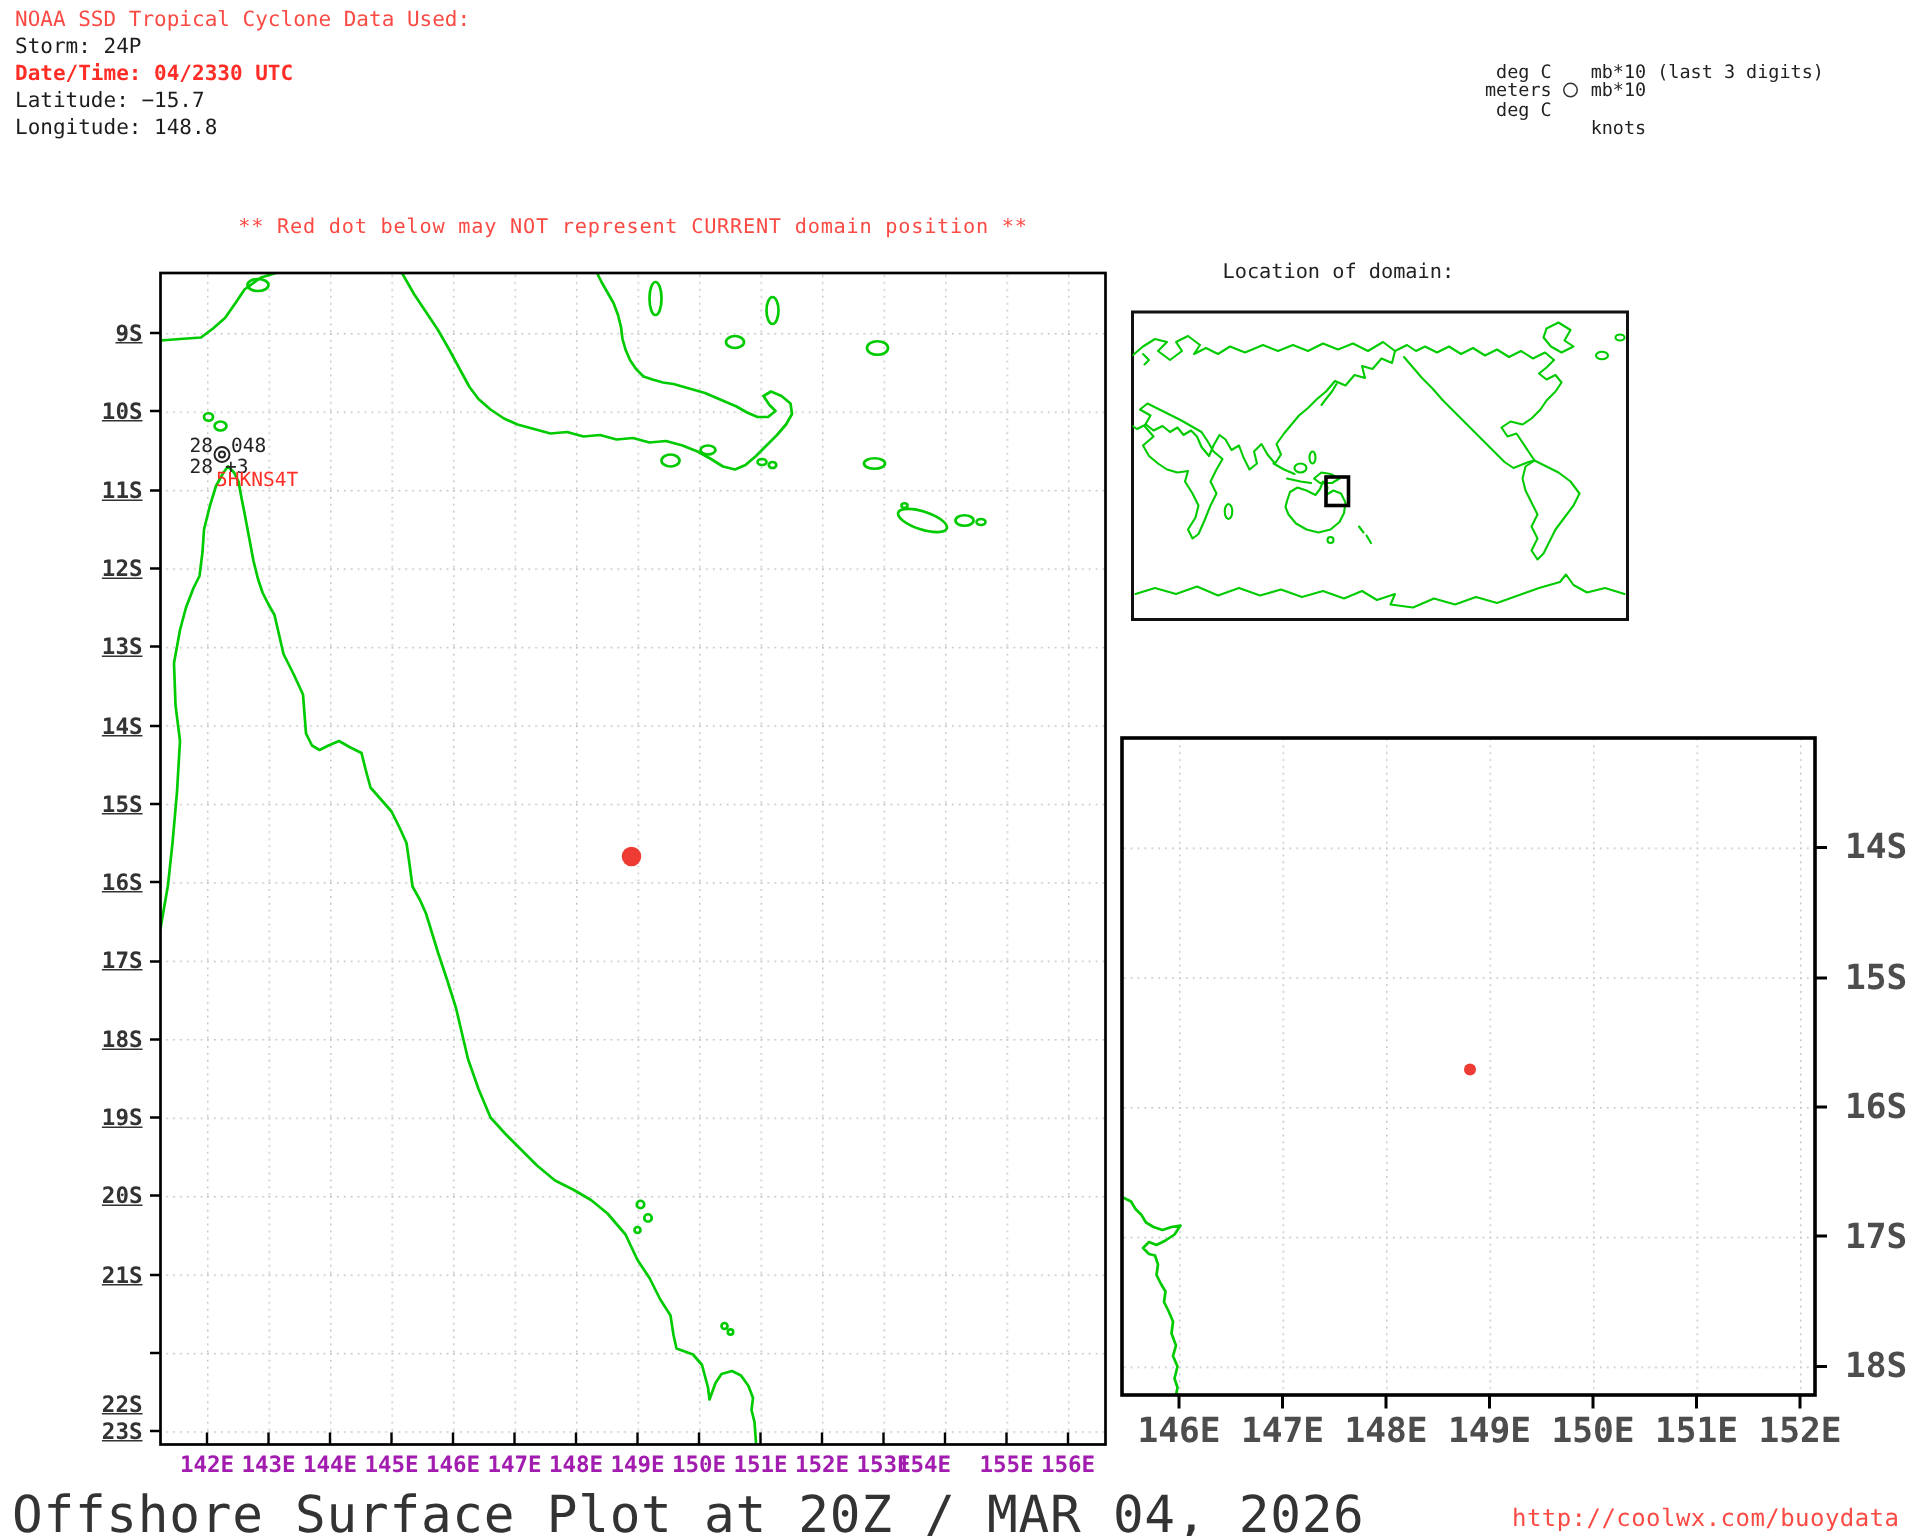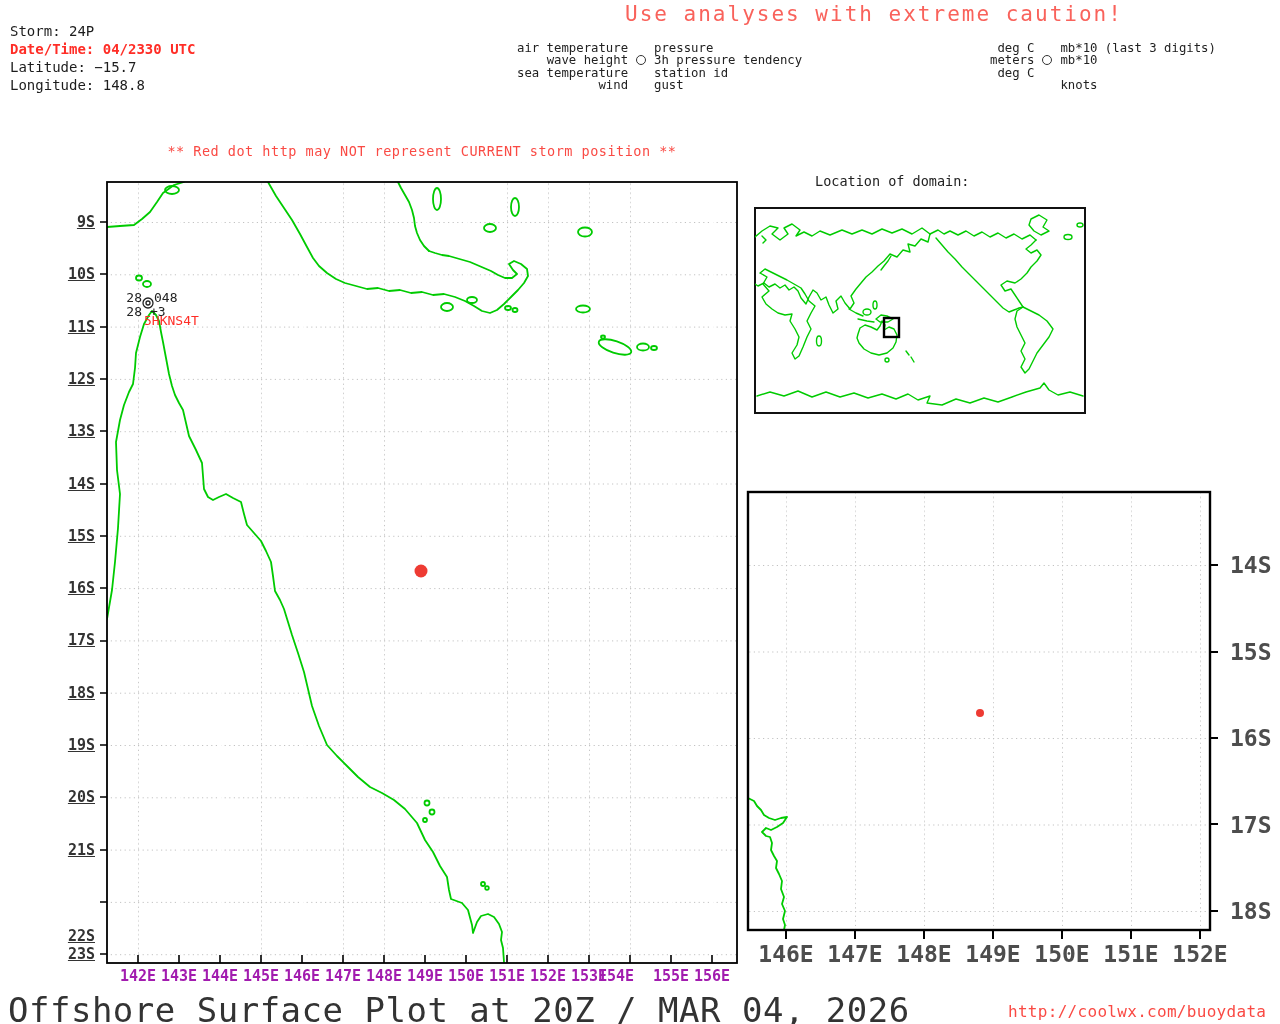--- a/index.html
+++ b/index.html
@@ -162,58 +162,44 @@
           771,830 766,828 762,832 766,836 770,837 772,843 771,850 774,856 777,861 776,868 779,874
           782,881 781,889 784,897 782,904 785,911 783,919 785,925 784,930"></polyline>
       </g>
       <rect x="748" y="492" width="462" height="438" fill="none" stroke="#000" stroke-width="2.4"></rect>
       <path d="M786 930v9M855 930v9M924 930v9M993 930v9M1062 930v9M1131 930v9M1200 930v9" stroke="#000" stroke-width="2"></path>
       <path d="M1210 565h8M1210 652h8M1210 738h8M1210 824h8M1210 911h8" stroke="#000" stroke-width="2"></path>
       <circle cx="980" cy="713" r="4" fill="var(--dot_red,#ee3b33)"></circle>
     </g>
   </svg>
 
+  <div class="txt hdr-line hdr-red" style="left:10px;top:4px">NOAA SSD Tropical Cyclone Data Used:</div>
   <div class="txt hdr-line" style="left:10px;top:22px">Storm: 24P</div>
   <div class="txt hdr-line hdr-bold-red" style="left:10px;top:40px">Date/Time: 04/2330 UTC</div>
   <div class="txt hdr-line" style="left:10px;top:58px">Latitude: −15.7</div>
   <div class="txt hdr-line" style="left:10px;top:76px">Longitude: 148.8</div>
 
-  <div class="txt" id="caution" style="left:625px;top:2px">Use analyses with extreme caution!</div>
-
-  <div class="legend" style="left:517px;top:42px">
-    <div class="lcell">air temperature</div>
-    <div class="ccell"></div>
-    <div class="rcell">pressure</div>
-    <div class="lcell">wave height</div>
-    <div class="ccell"><span class="sym-circle"></span></div>
-    <div class="rcell">3h pressure tendency</div>
-    <div class="lcell">sea temperature</div>
-    <div class="ccell"></div>
-    <div class="rcell">station id</div>
-    <div class="lcell">wind</div>
-    <div class="ccell"></div>
-    <div class="rcell">gust</div>
-  </div>
+
 
   <div class="legend" style="left:990px;top:42px">
     <div class="lcell">deg C</div>
     <div class="ccell"></div>
     <div class="rcell">mb*10 (last 3 digits)</div>
     <div class="lcell">meters</div>
     <div class="ccell"><span class="sym-circle"></span></div>
     <div class="rcell">mb*10</div>
     <div class="lcell">deg C</div>
     <div class="ccell"></div>
     <div class="rcell"></div>
     <div class="lcell"></div>
     <div class="ccell"></div>
     <div class="rcell">knots</div>
   </div>
 
-  <div class="txt" id="warning-line" style="left:107px;top:143px">** Red dot http may NOT represent CURRENT storm position **</div>
+  <div class="txt" id="warning-line" style="left:107px;top:143px">** Red dot below may NOT represent CURRENT domain position **</div>
 
   <div class="txt stn stn-num" style="left:124px;top:291px">28</div>
   <div class="txt stn" style="left:154px;top:291px">048</div>
   <div class="txt stn stn-num" style="left:124px;top:305px">28</div>
   <div class="txt stn" style="left:150px;top:305px">+3</div>
   <div class="txt stn stn-id" style="left:144px;top:314px">5HKNS4T</div>
 
   <div class="txt" id="inset-title" style="left:815px;top:173px">Location of domain:</div>
 
   <div id="main-x-labels" class="axis axis-x" style="left:107px;top:967px;width:630px;height:20px">

